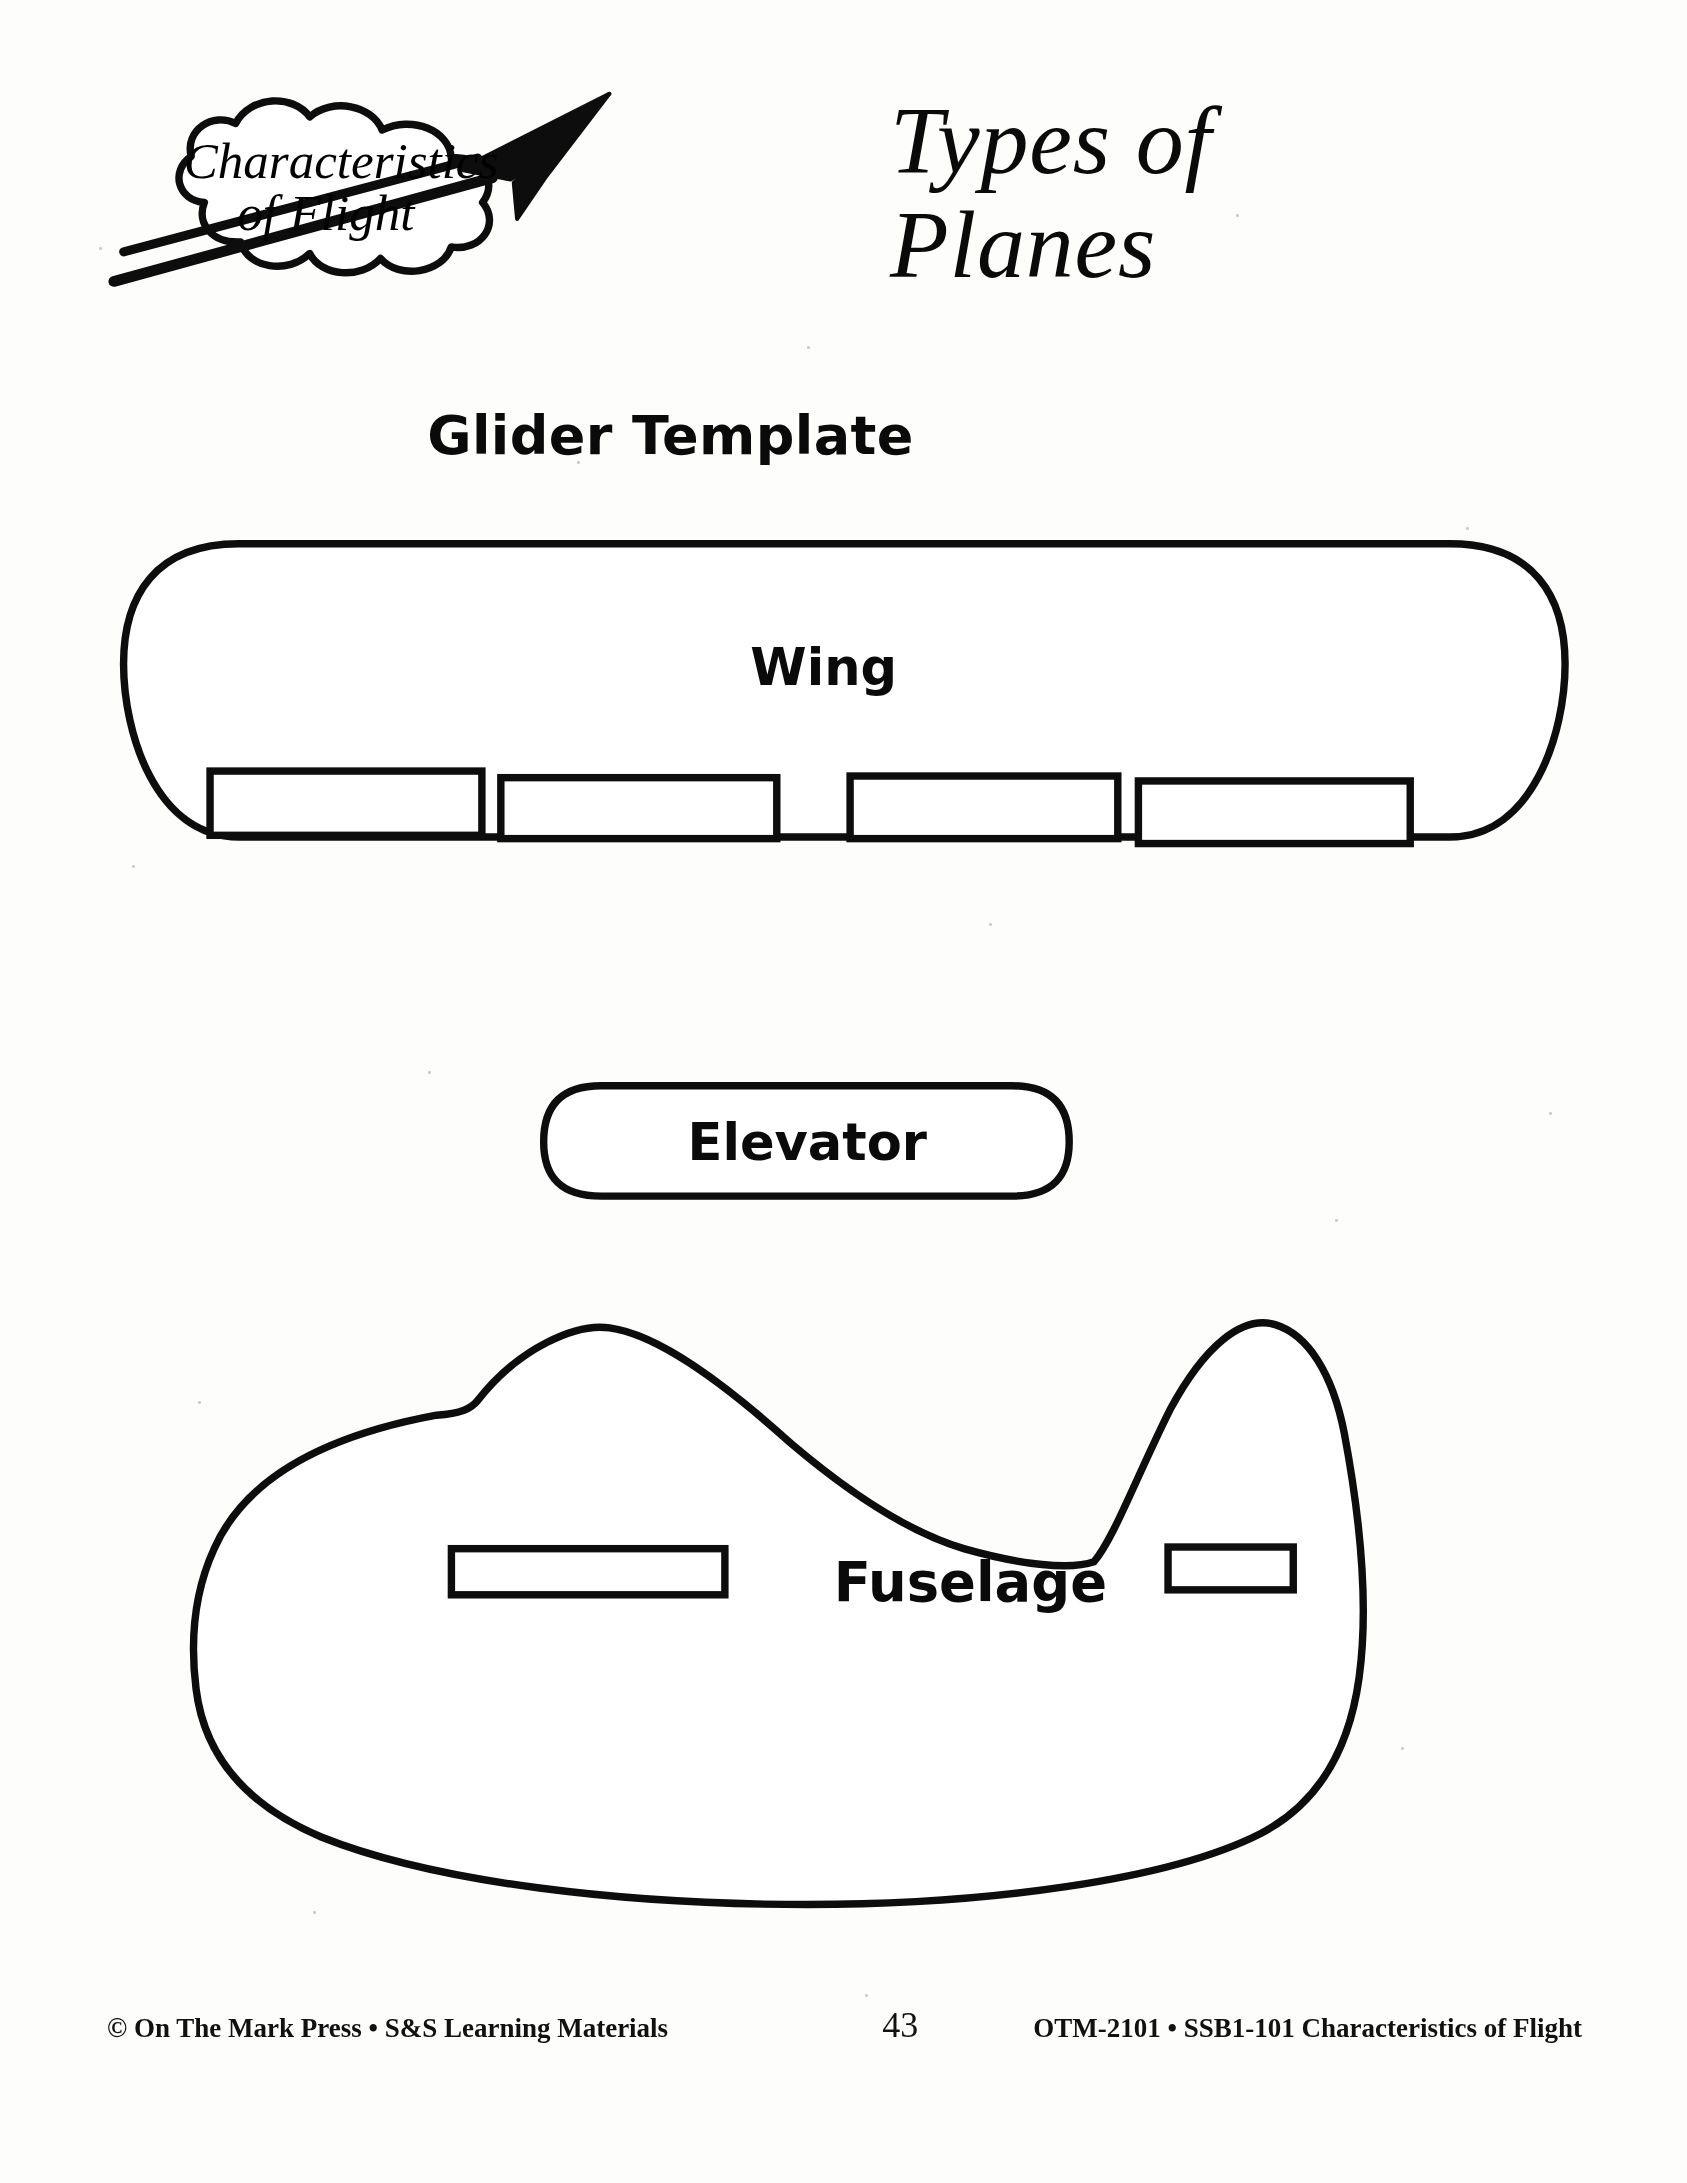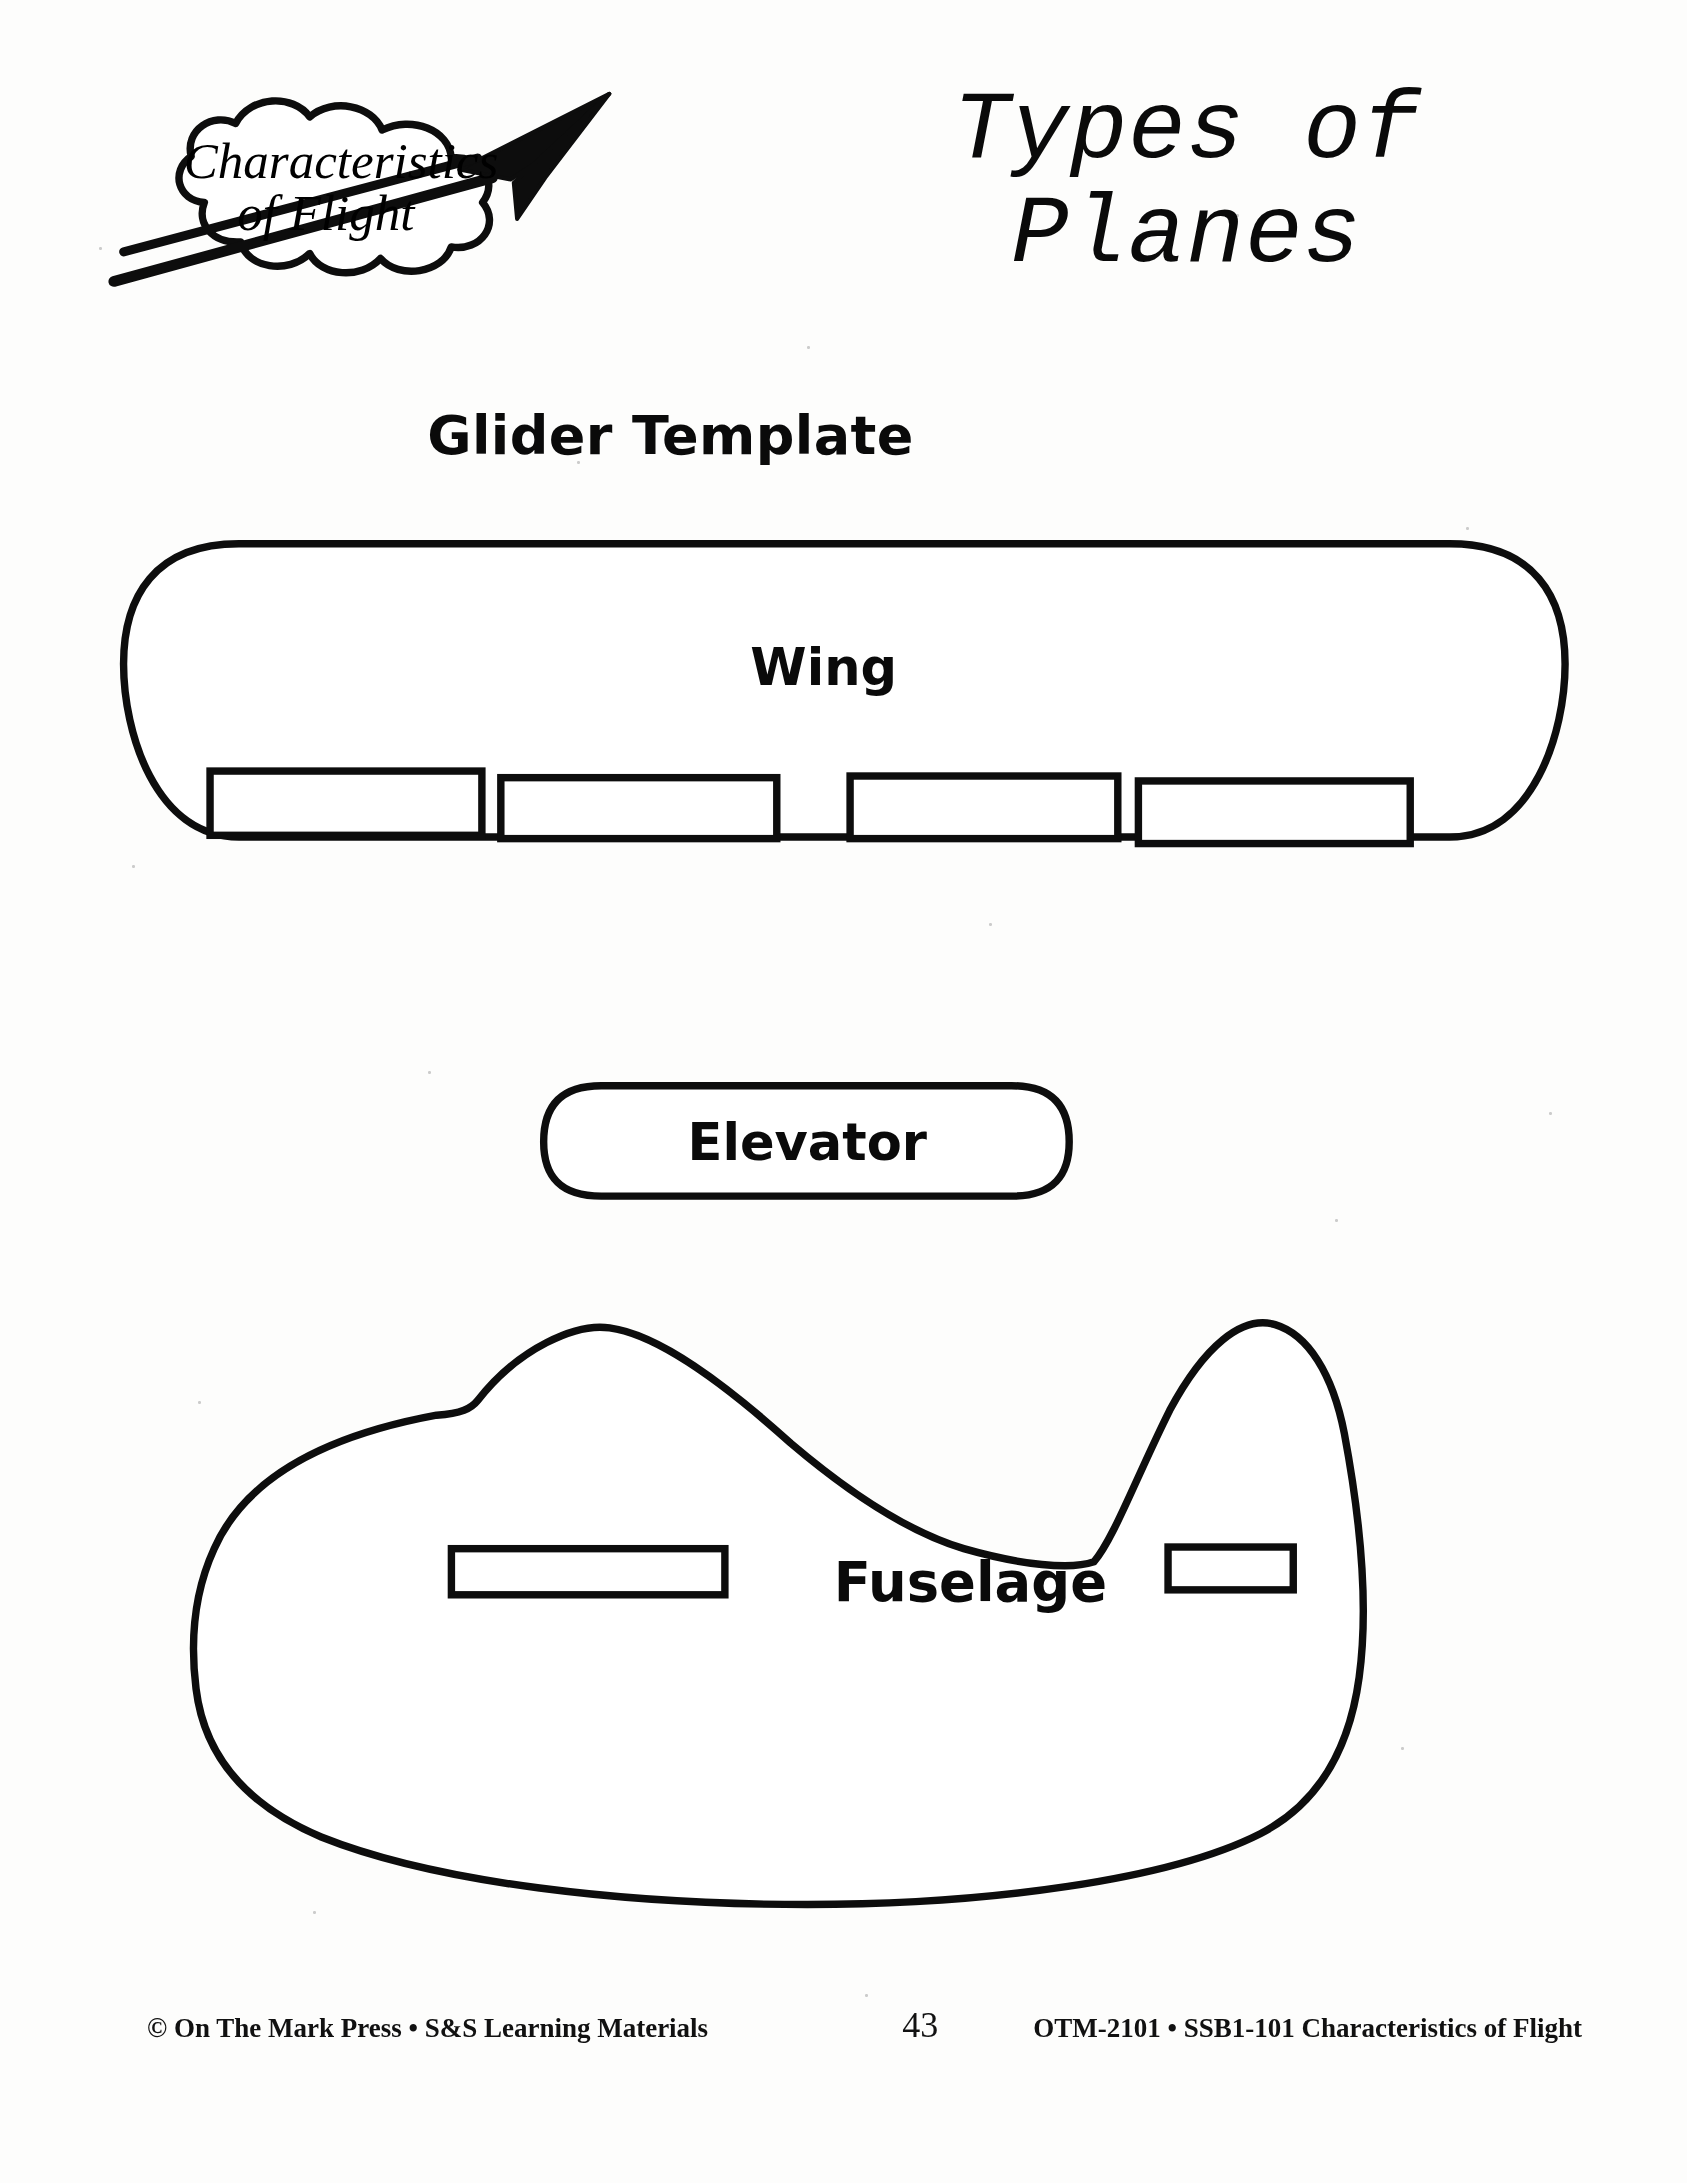--- a/index.html
+++ b/index.html
@@ -35,24 +35,24 @@
     font-family: "Liberation Serif", serif;
     font-style: italic;
     fill: #000;
   }
   .logo-text-line1 { font-size: 62px; }
   .logo-text-line2 { font-size: 62px; }
 
   .page-title {
     position: absolute;
     left: 890px;
-    top: 80px;
+    top: 89px;
     width: 593px;
-    text-align: center;
-    font-family: Liberation Mono, monospace;
+    text-align: left;
+    font-family: Liberation Serif, serif;
     font-style: italic;
     font-size: 96px;
     line-height: 1.08;
     letter-spacing: 0.8px;
     color: #0a0a0a;
   }
   .page-title .t-line { display: block; }
 
   
   .section-heading {
@@ -107,21 +107,21 @@
     top: 2004px;
     width: 1475px;
     display: flex;
     align-items: baseline;
     justify-content: space-between;
     font-family: "Liberation Serif", serif;
     font-weight: bold;
     font-size: 27px;
     color: #111;
   }
-  .footer-left { flex: 0 0 auto; margin-left: 40px; }
+  .footer-left { flex: 0 0 auto; }
   .footer-center {
     flex: 0 0 auto;
     font-weight: normal;
     font-size: 36px;
     margin-left: 99px;
   }
   .footer-right { flex: 0 0 auto; text-align: center; }
 
   
   .speckles { position: absolute; left:0; top:0; width:1687px; height:2183px; pointer-events:none; opacity:0.5; }

